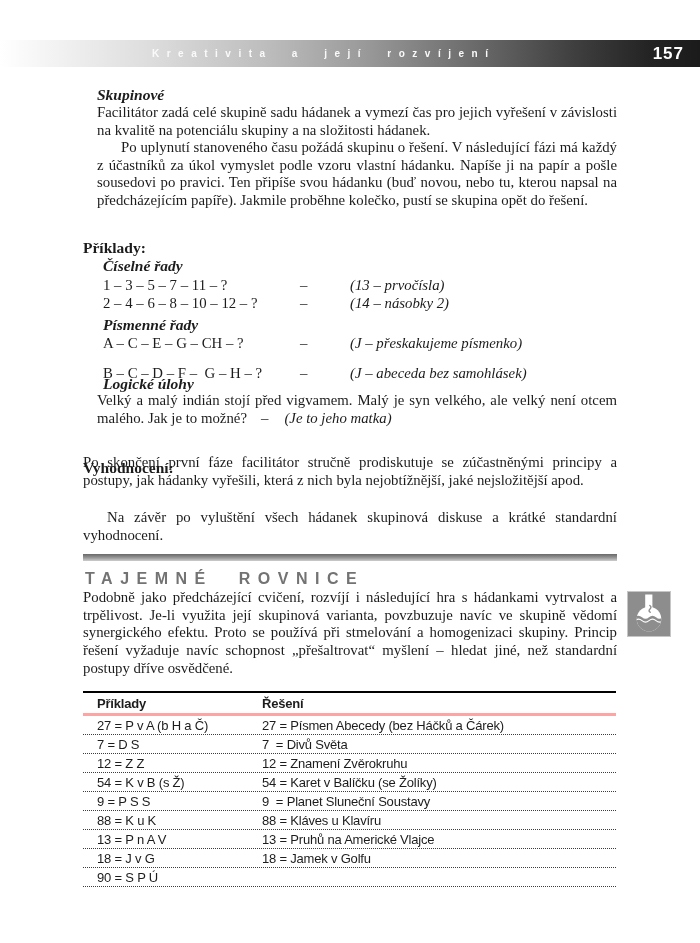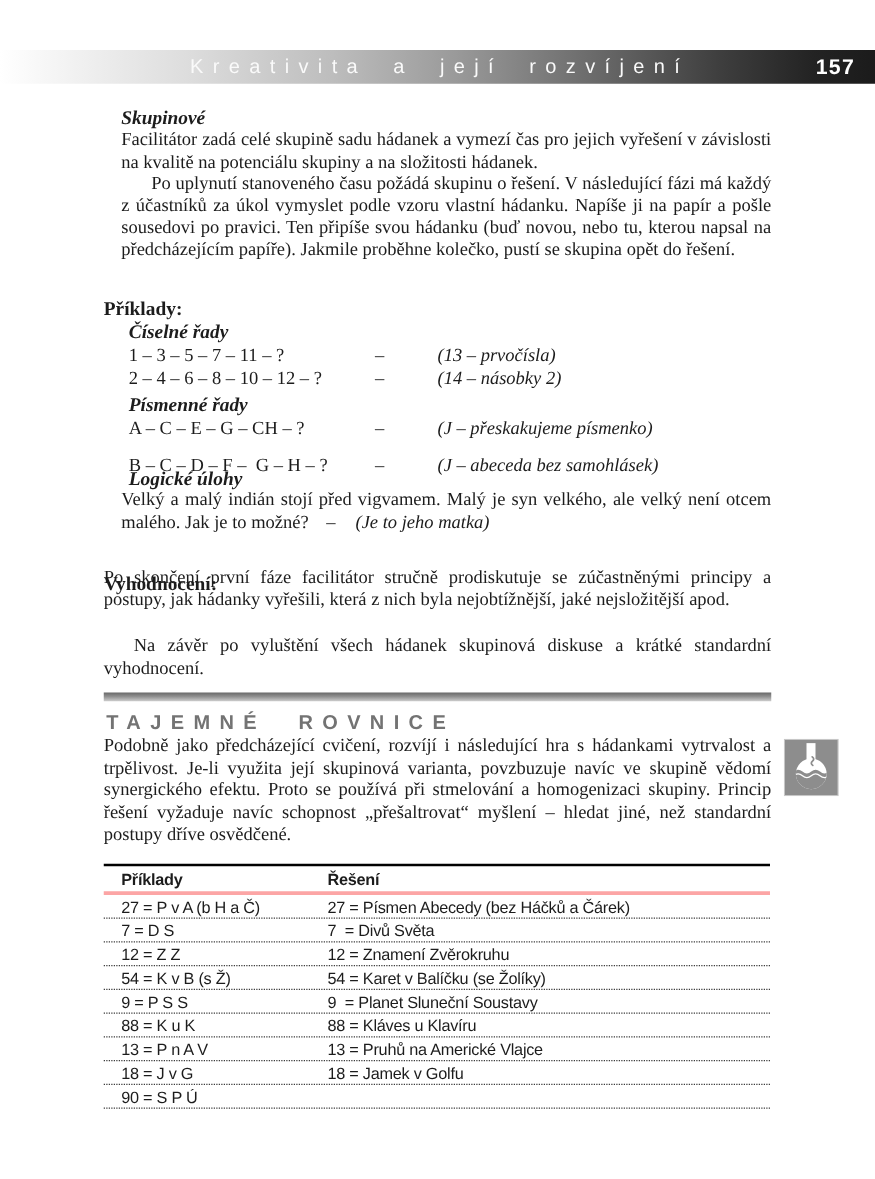--- a/index.html
+++ b/index.html
@@ -7,21 +7,21 @@
     position:relative; width:700px; height:943px; background:#ffffff;
     font-family:"Liberation Serif", serif; color:#1c1c1c; overflow:hidden;
   }
   
   .header-bar {
     position:absolute; left:0; top:40px; width:700px; height:27px;
     background:linear-gradient(90deg,#ffffff 0%,#f2f2f2 8%,#dcdcdc 22%,#bdbdbd 38%,#9a9a9a 52%,#707070 66%,#3f3f3f 82%,#232323 93%,#1b1b1b 100%);
   }
   .header-title {
     position:absolute; left:152px; top:0; height:27px; line-height:27px;
-    font-family:"Liberation Sans", sans-serif; font-size:16px; font-weight:400;
+    font-family:"Liberation Sans", sans-serif; font-size:10px; font-weight:700;
     color:#fafafa; letter-spacing:7.5px; word-spacing:9px; white-space:nowrap;
   }
   .page-number {
     position:absolute; right:16px; top:0; height:27px; line-height:27px;
     font-family:"Liberation Sans", sans-serif; font-size:17px; font-weight:bold;
     color:#ffffff; letter-spacing:1px;
   }
   
   .abs { position:absolute; }
   .para { font-size:14.8px; line-height:17.7px; text-align:justify; }

